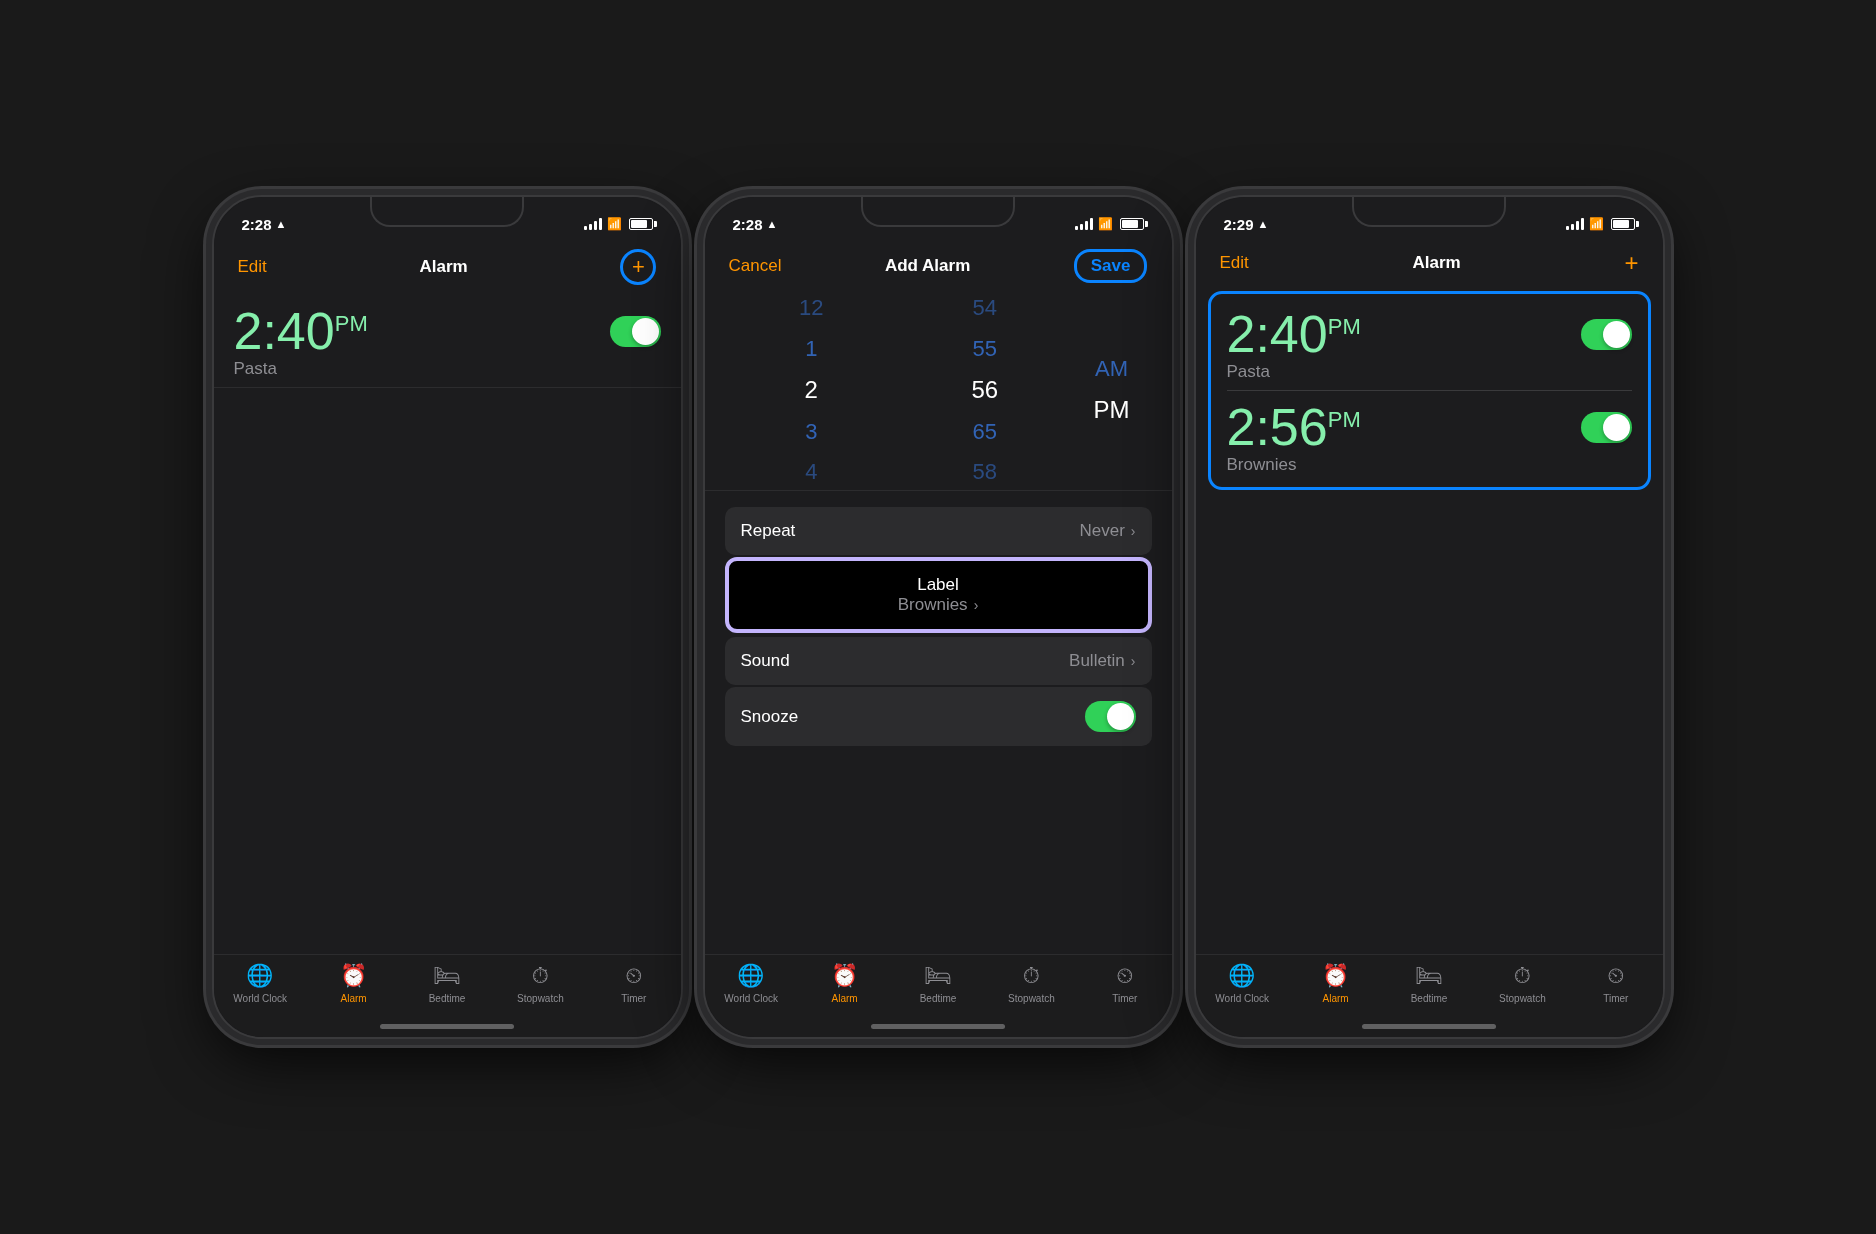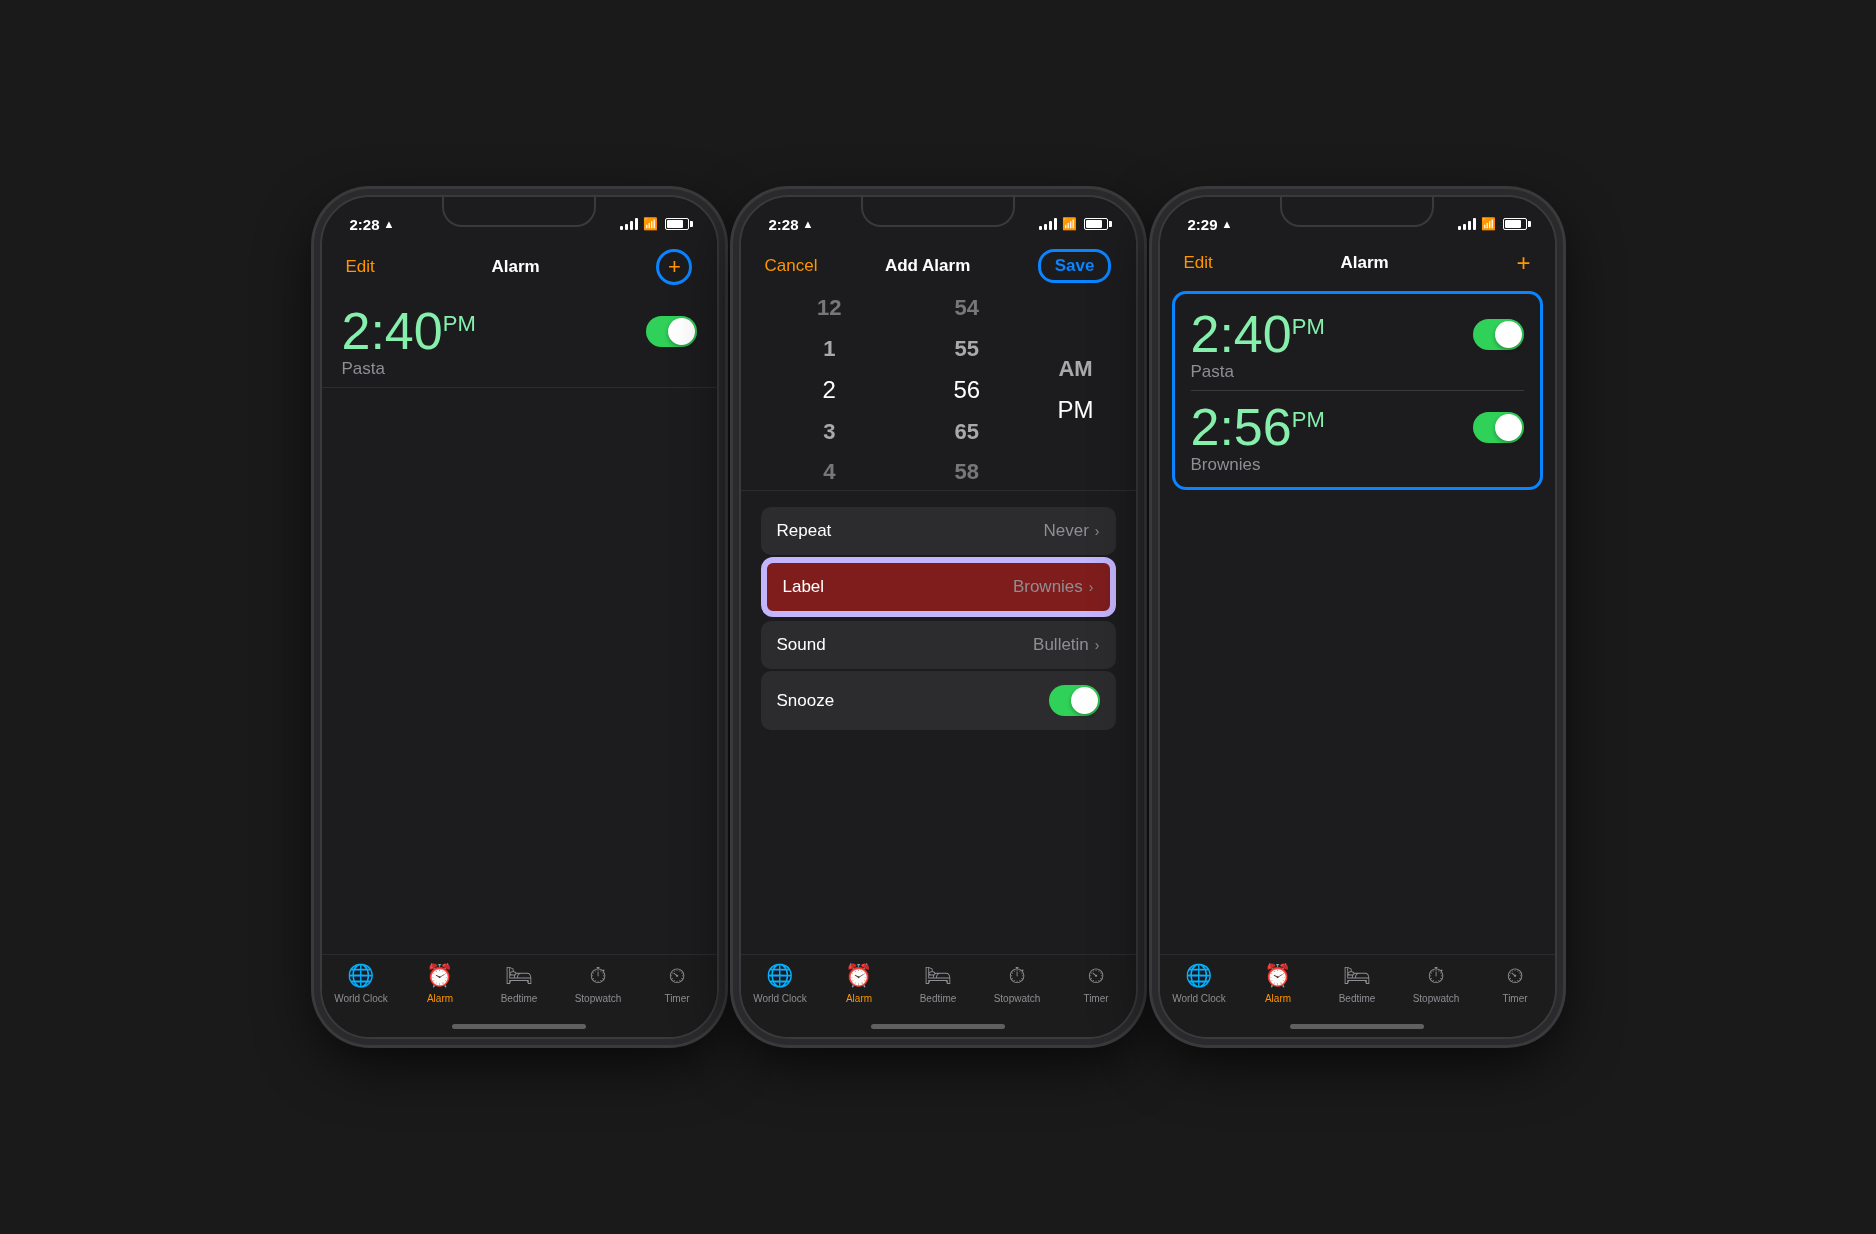--- a/index.html
+++ b/index.html
@@ -16,21 +16,21 @@
     .phones-container {
       display: flex;
       align-items: center;
       justify-content: center;
       gap: 20px;
       width: 100%;
       height: 100%;
       padding: 30px;
     }
     .phone {
-      width: 399px;
+      width: 471px;
       height: 844px;
       background: #1c1c1e;
       border-radius: 50px;
       border: 2px solid #3a3a3c;
       position: relative;
       overflow: hidden;
       box-shadow: 0 0 0 6px #2a2a2c, 0 0 0 9px #3a3a3c, 0 20px 60px rgba(0,0,0,0.8);
     }
     
     .phone::before {
@@ -224,22 +224,22 @@
     .picker-column {
       flex: 1;
       display: flex;
       flex-direction: column;
       align-items: center;
       gap: 2px;
       color: white;
     }
     .picker-item {
       font-size: 22px;
-      font-weight: 700;
-      color: #e5e5e5;
+      font-weight: 400;
+      color: #3b82f6;
       padding: 6px 10px;
       line-height: 1.2;
       text-align: center;
     }
     .picker-item.selected {
       color: white;
       font-size: 24px;
       font-weight: 500;
     }
     .picker-item.fade1 { opacity: 0.7; }
@@ -480,21 +480,21 @@
         <div class="settings-group">
           <div class="settings-row">
             <span class="settings-label">Repeat</span>
             <div class="settings-value">
               <span>Never</span>
               <span class="settings-chevron">›</span>
             </div>
           </div>
         </div>
         <div style="margin-top: 2px;">
-          <div class="settings-row label-row-highlighted" style="border:6px solid #c4b5fd; border-radius:12px; background:#7f1d1d;">
+          <div class="settings-row label-row-highlighted" style="border:4px solid #c4b5fd; border-radius:12px; background:#000000;flex-direction:column;">
             <span class="settings-label">Label</span>
             <div class="settings-value">
               <span>Brownies</span>
               <span class="settings-chevron">›</span>
             </div>
           </div>
         </div>
         <div class="settings-group" style="margin-top:4px;">
           <div class="settings-row">
             <span class="settings-label">Sound</span>

